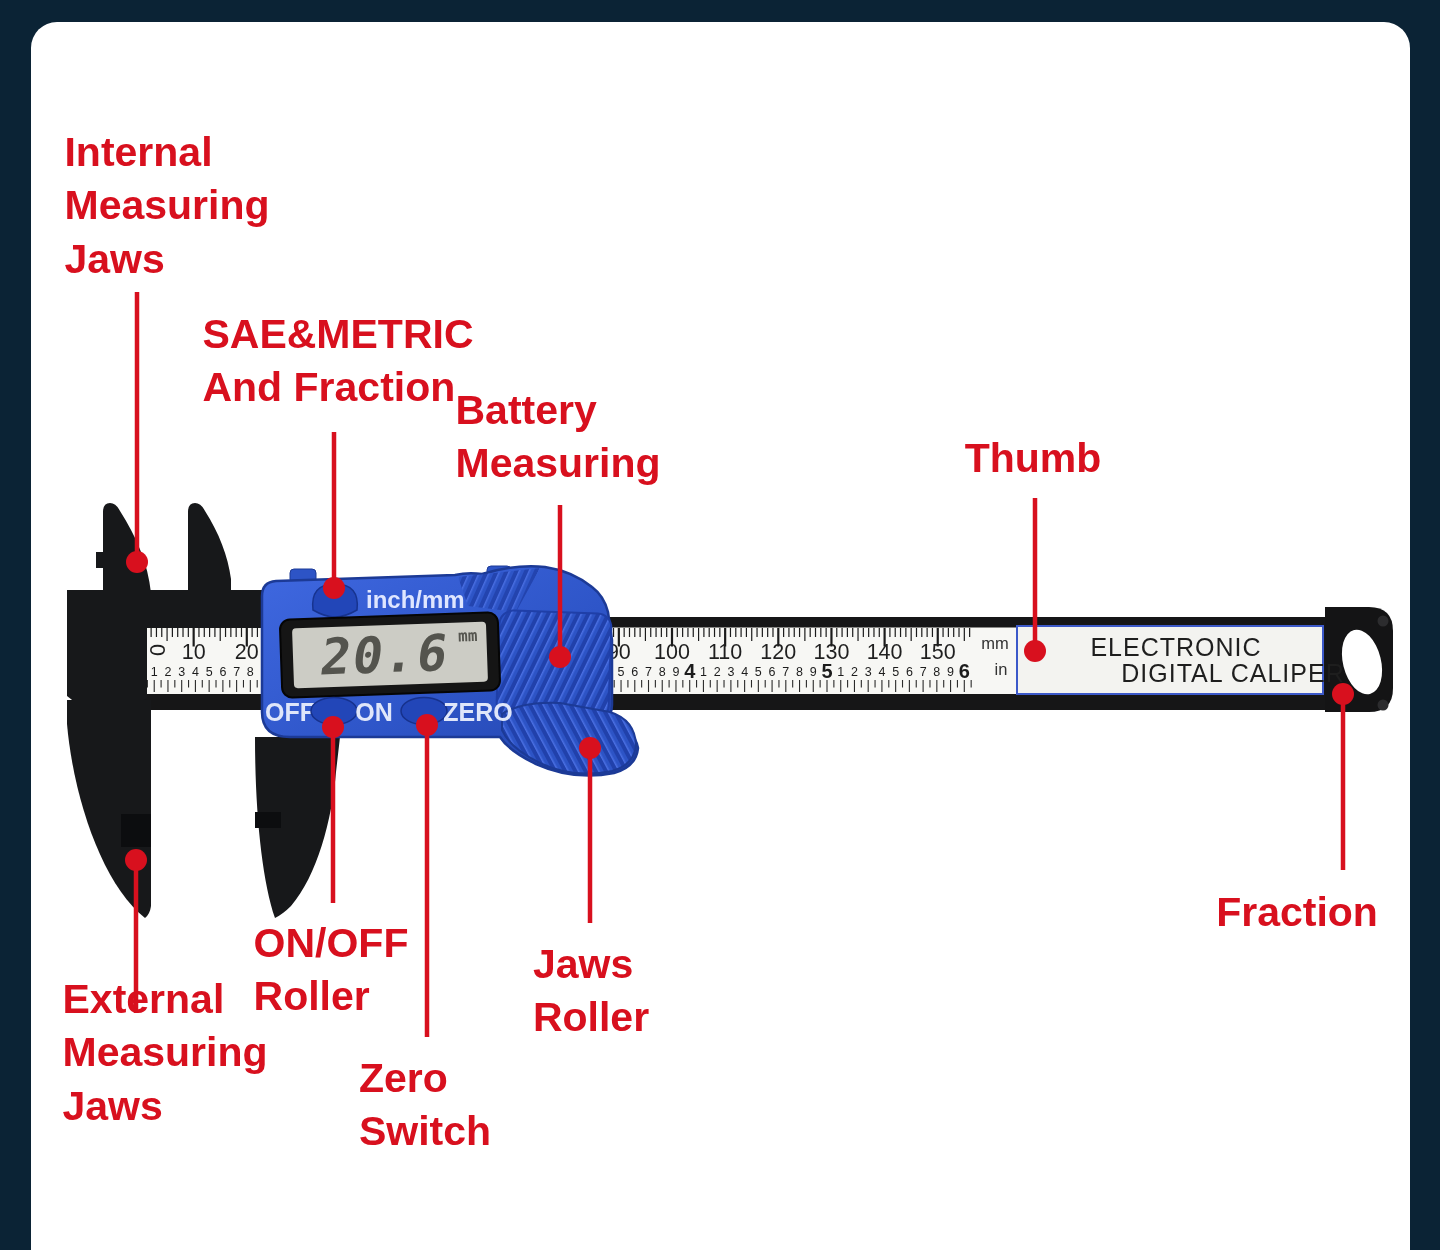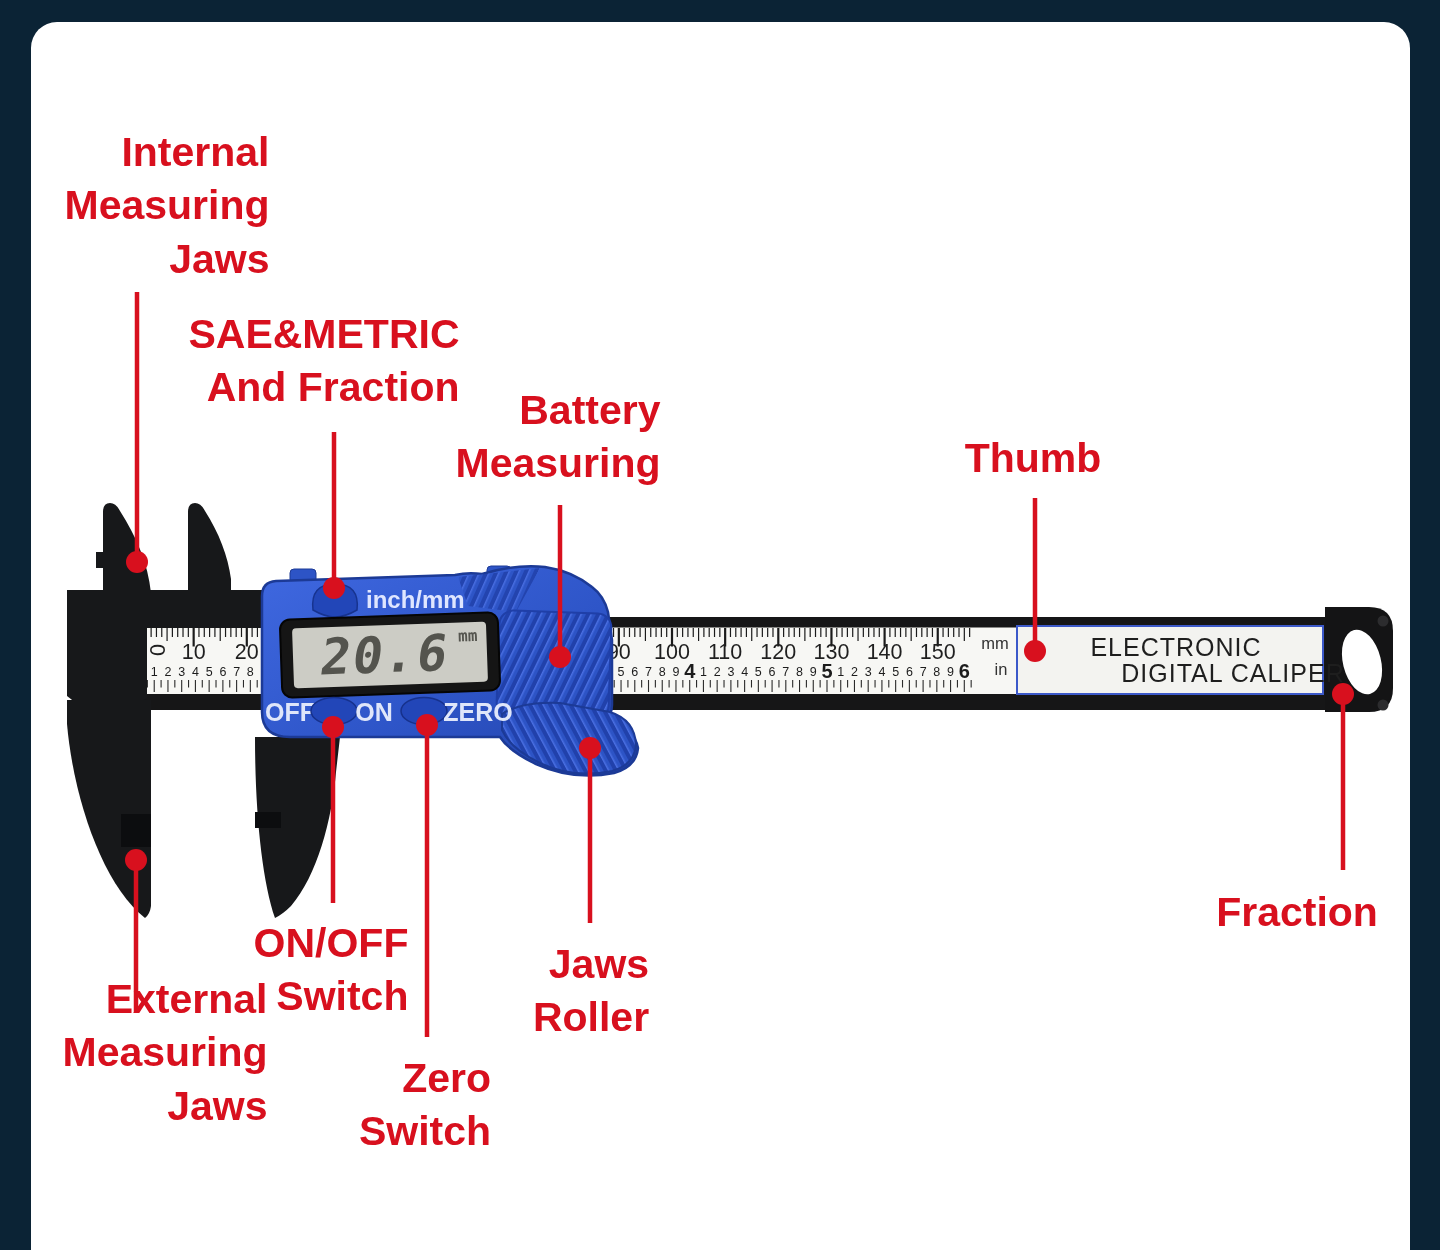--- a/index.html
+++ b/index.html
@@ -12,21 +12,21 @@
     background:var(--background);
     font-family:"Liberation Sans", sans-serif;
   }
   .card{
     position:absolute;left:31px;top:22px;width:1379px;height:1300px;
     background:var(--card);border-radius:26px;
   }
   svg.scene{position:absolute;left:0;top:0;}
   .callout{
     position:absolute;color:var(--accent);font-weight:bold;
-    font-size:41px;line-height:1.3;text-align:right;white-space:pre-line;
+    font-size:41px;line-height:1.3;text-align:left;white-space:pre-line;
     transform:translateX(-50%);letter-spacing:0px;
   }
 </style>
 </head>
 <body>
 
 <div class="card"></div>
 
 <svg class="scene" width="1440" height="1250" viewBox="0 0 1440 1250">
   <defs>
@@ -493,27 +493,27 @@
     <circle cx="136" cy="860" r="11"></circle>
     <circle cx="333" cy="727" r="11"></circle>
     <circle cx="427" cy="725" r="11"></circle>
     <circle cx="590" cy="748" r="11"></circle>
   </g>
 </svg>
 
 <div class="callout" style="left:167px;top:126px">Internal
 Measuring
 Jaws</div>
-<div class="callout" style="left:324px;top:308px">SAE&amp;METRIC
+<div class="callout" style="left:338px;top:308px">SAE&amp;METRIC
 And Fraction</div>
 <div class="callout" style="left:558px;top:384px">Battery
 Measuring</div>
 <div class="callout" style="left:1033px;top:432px">Thumb</div>
 <div class="callout" style="left:1297px;top:886px">Fraction</div>
 <div class="callout" style="left:165px;top:973px">External
 Measuring
 Jaws</div>
 <div class="callout" style="left:331px;top:917px">ON/OFF
-Switch</div>
+Roller</div>
 <div class="callout" style="left:425px;top:1052px">Zero
 Switch</div>
 <div class="callout" style="left:591px;top:938px">Jaws
 Roller</div>
 
 </body></html>

